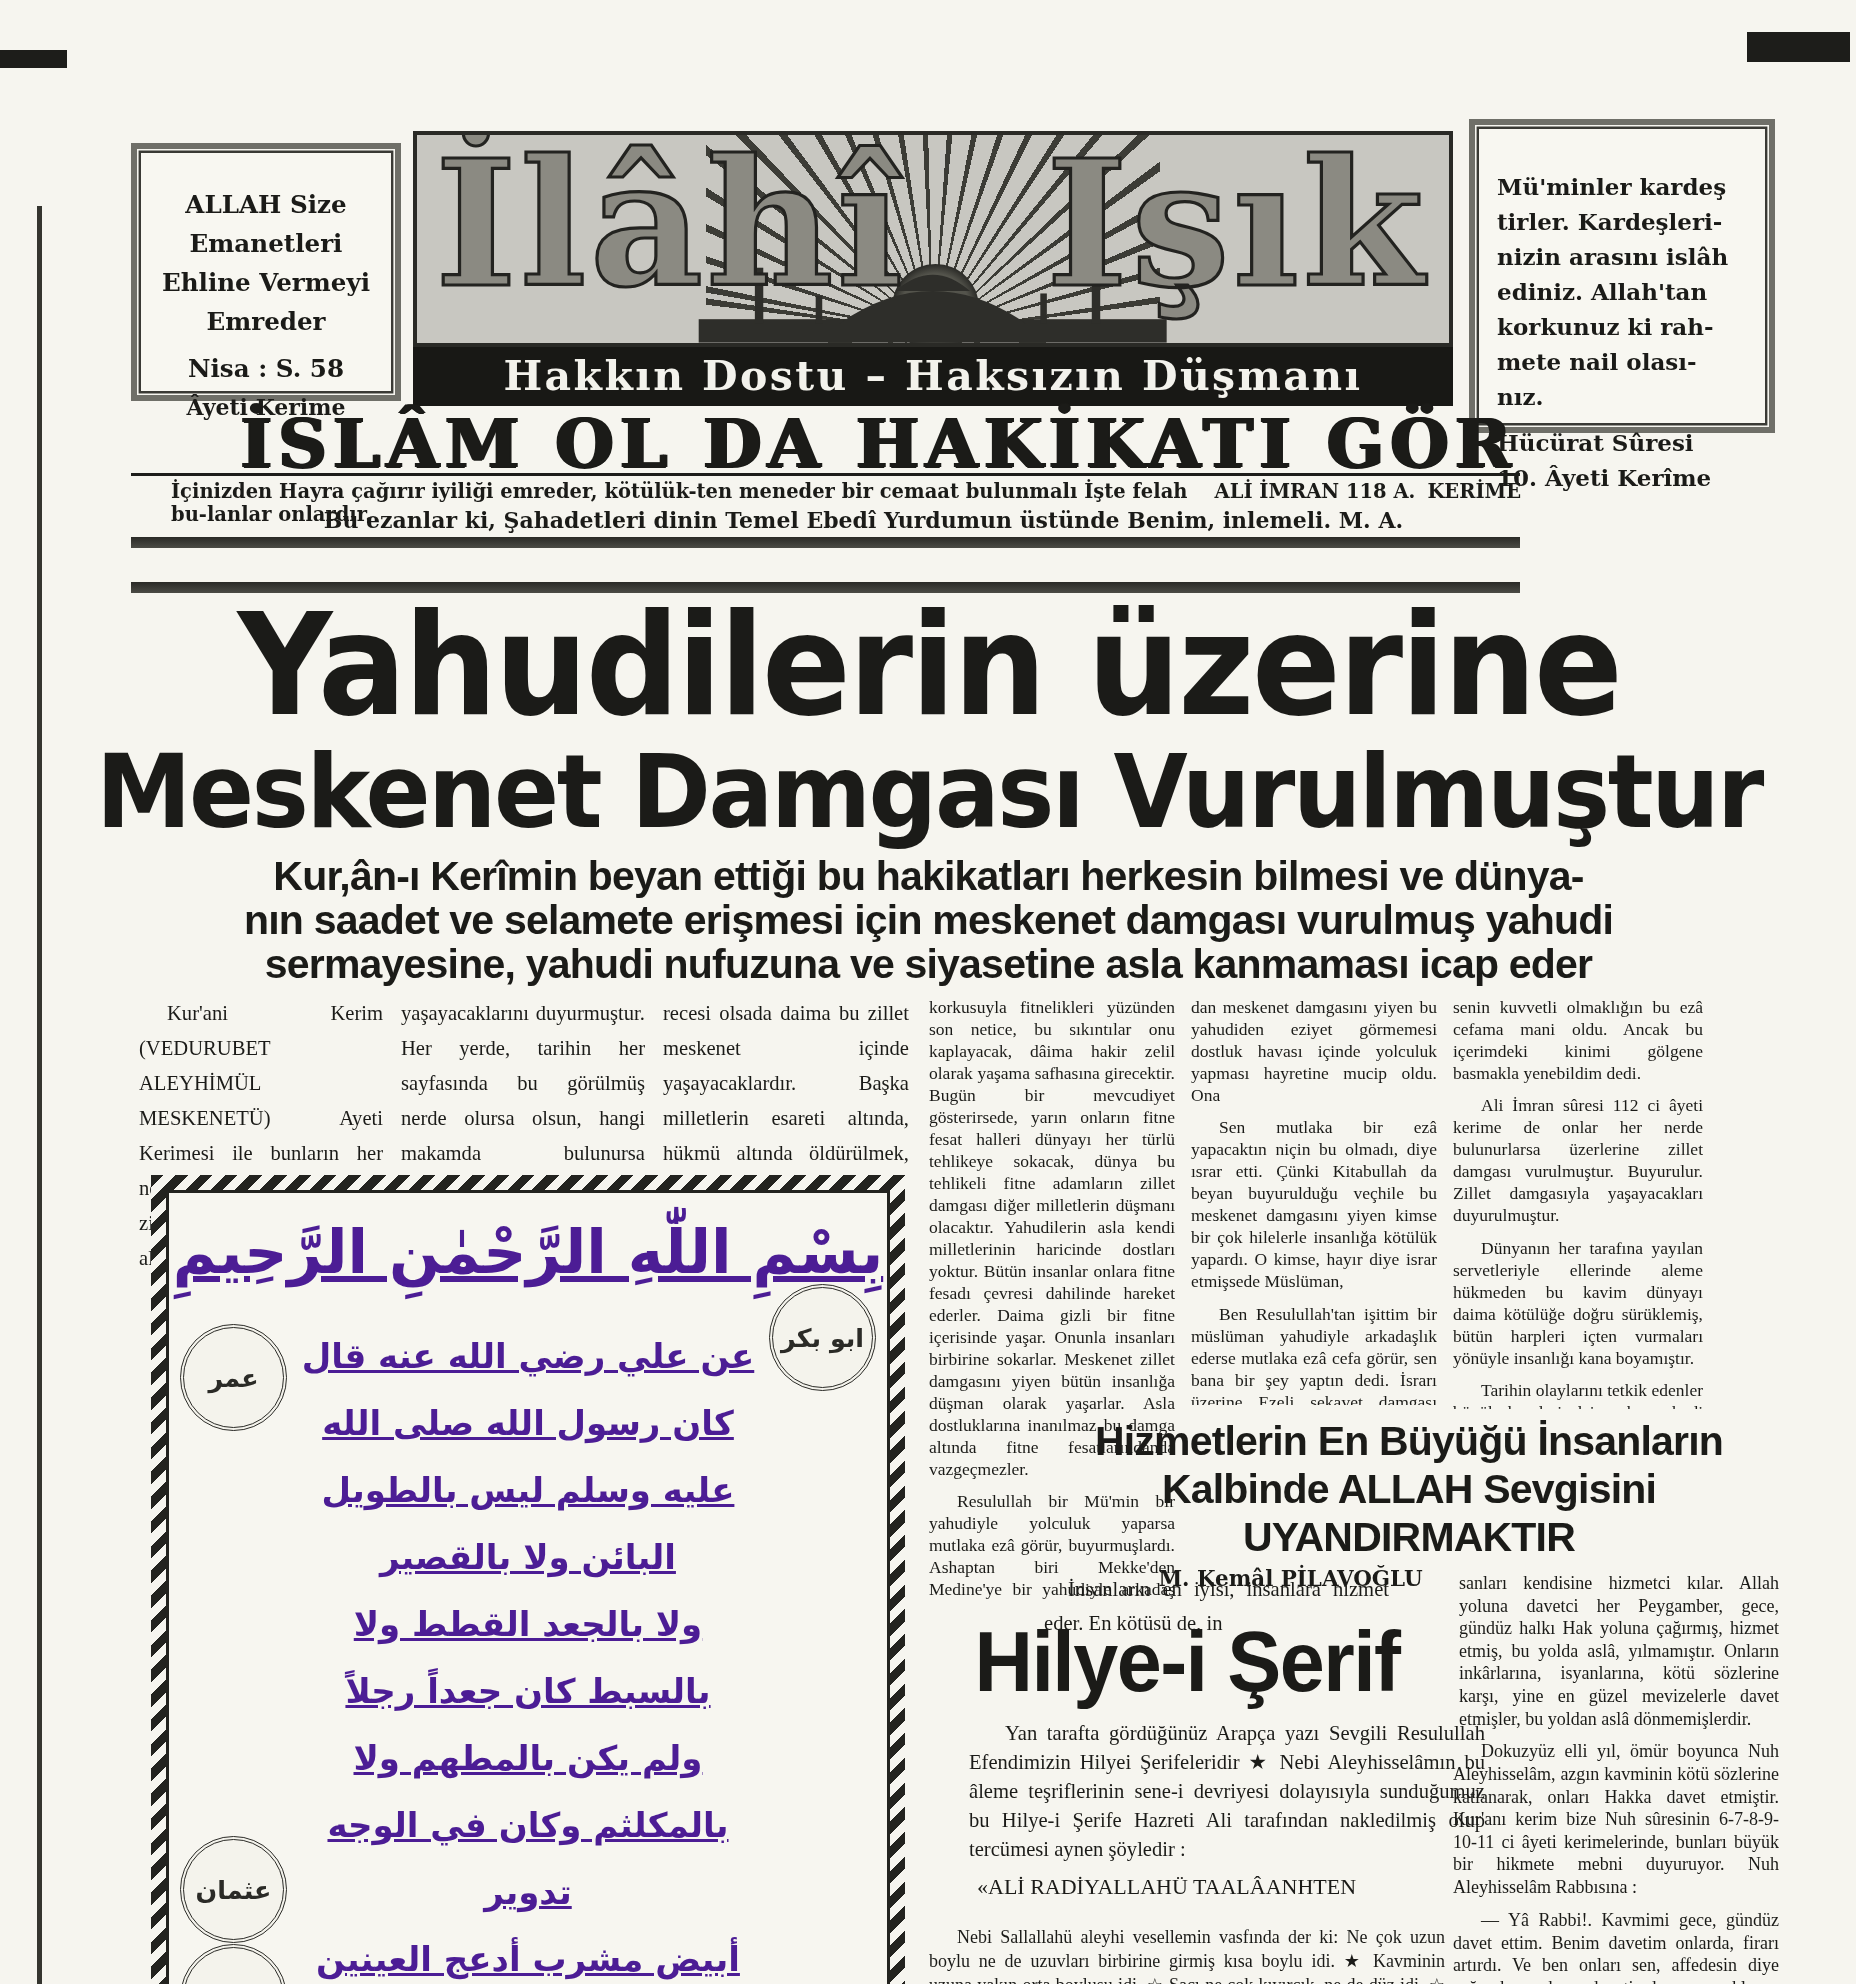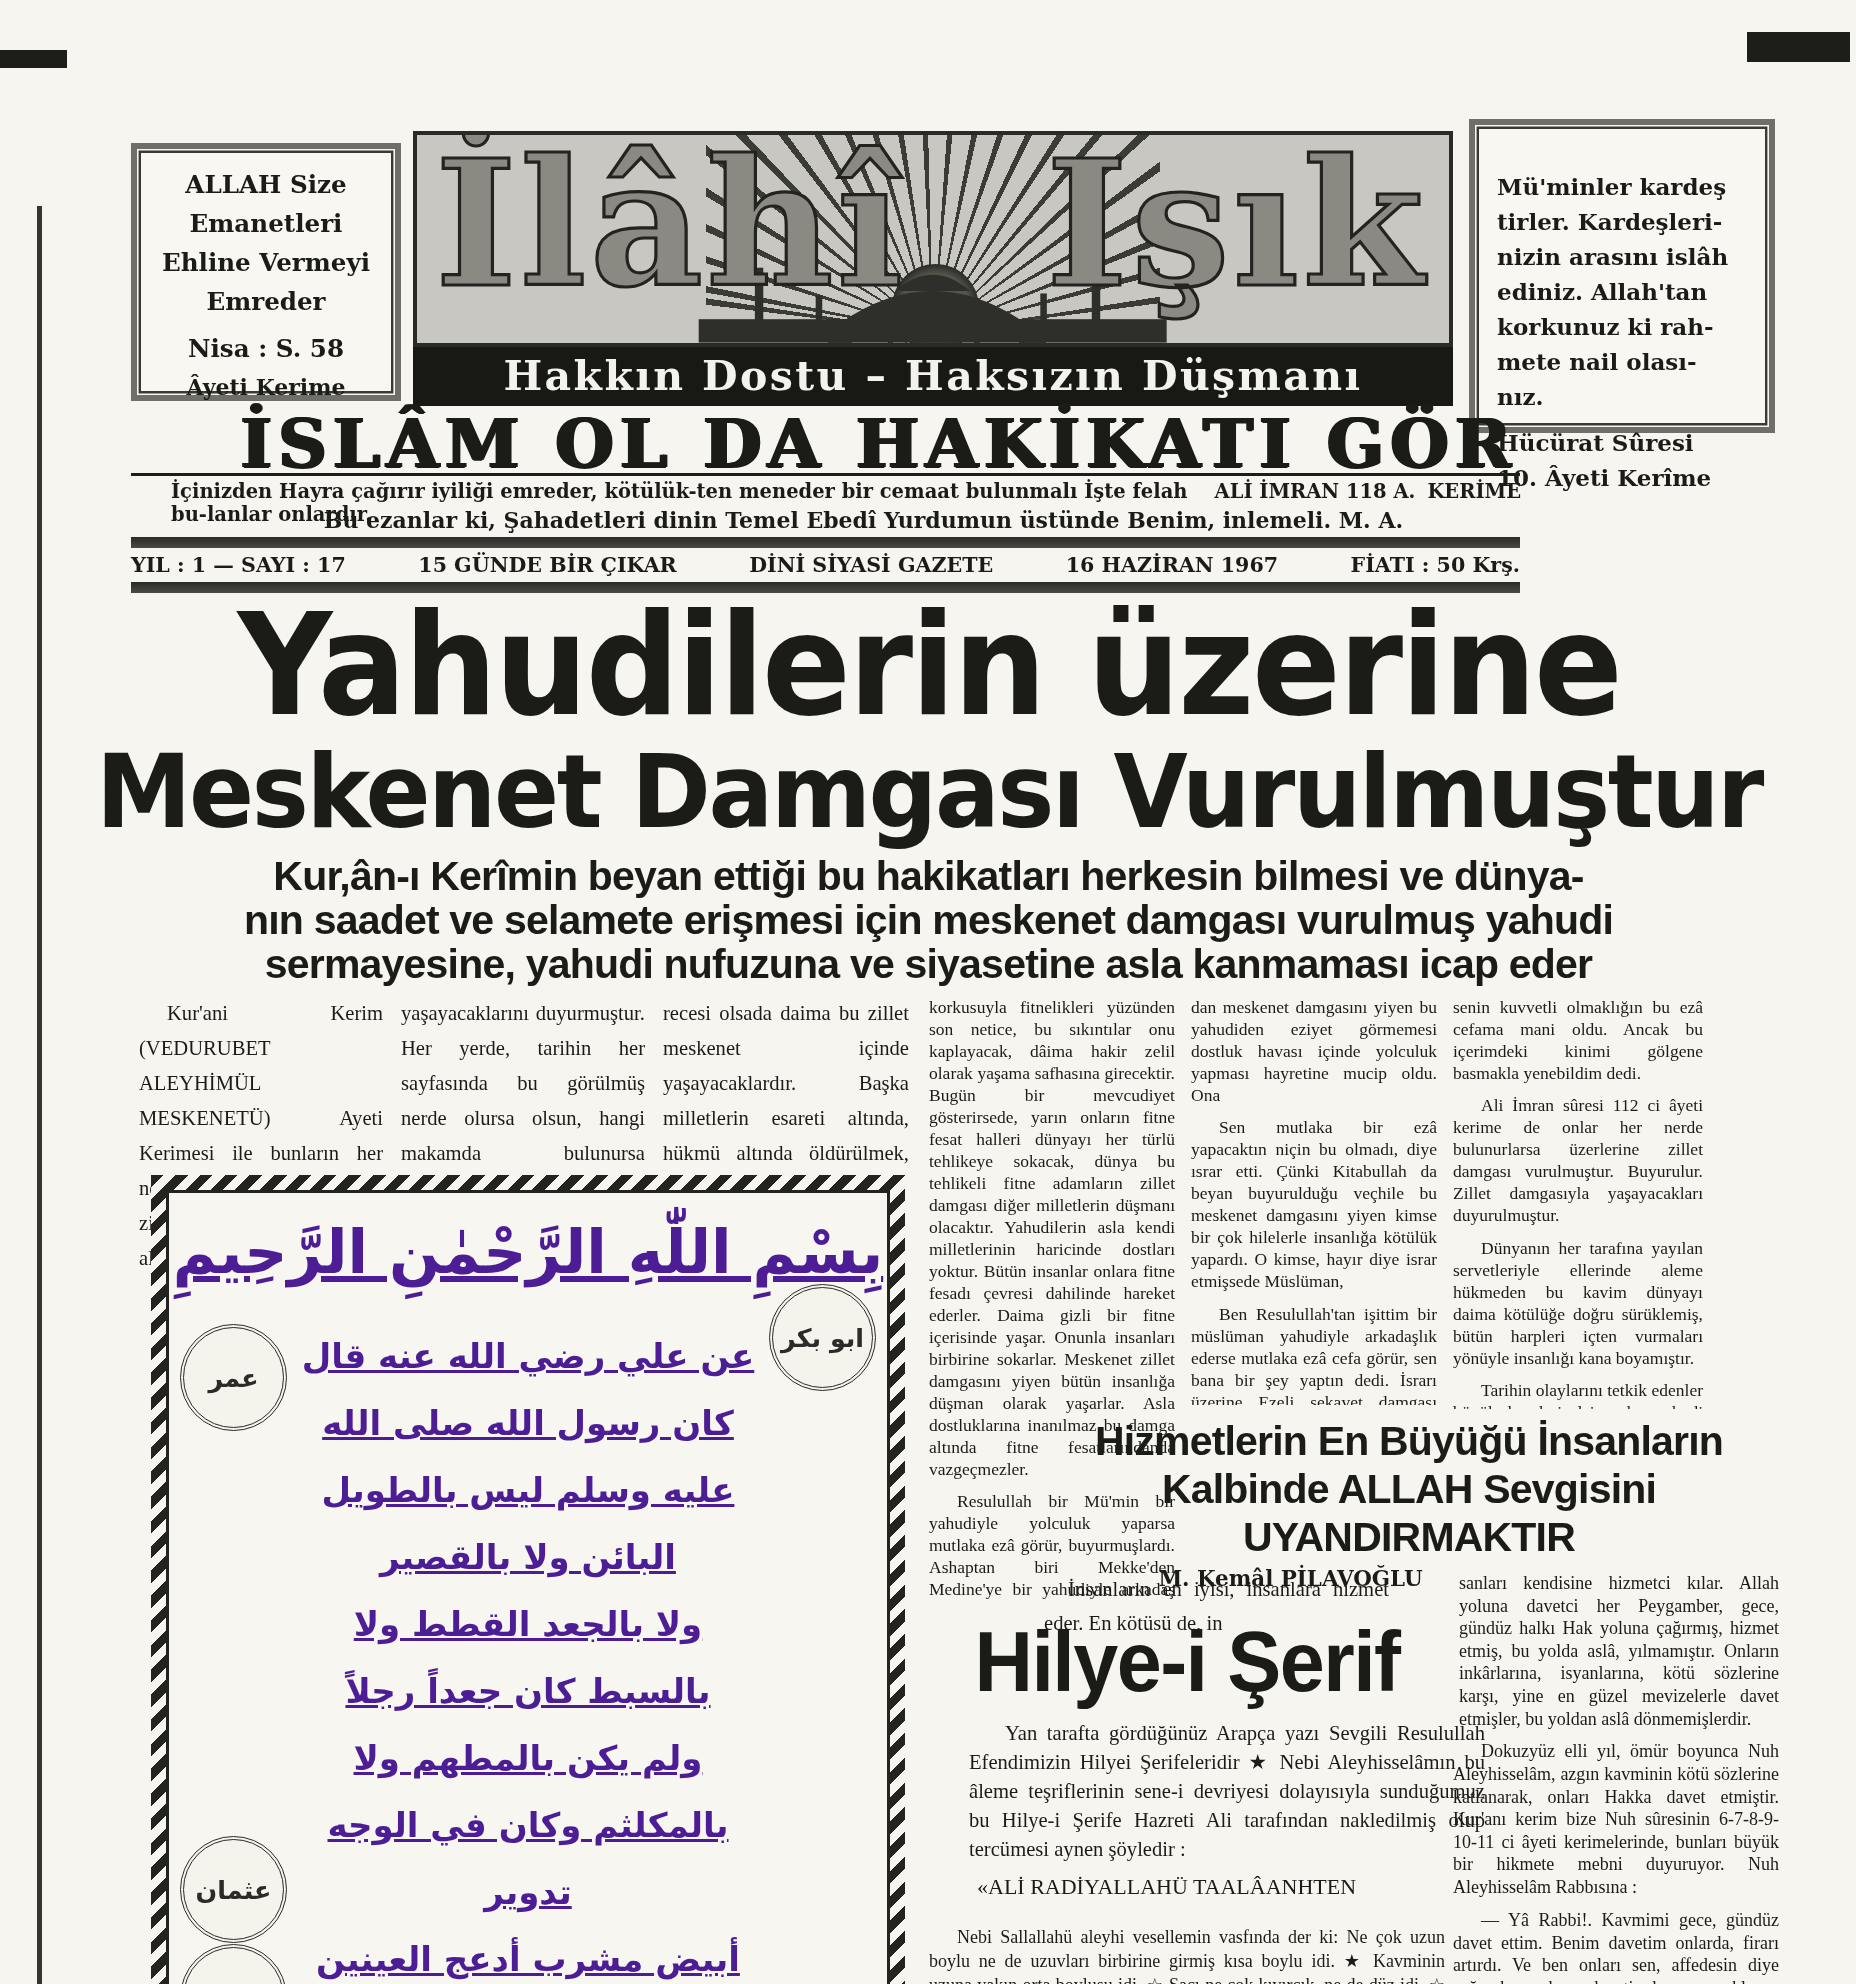--- a/index.html
+++ b/index.html
@@ -30,21 +30,21 @@
 </style>
 </head>
 <body>
 
 <div id="paper">
 
   <div class="abs rule" style="left:0;top:125;width:67px;height:18px;top:50px;"></div>
   <div class="abs rule" style="left:1747px;top:32px;width:103px;height:30px;"></div>
   <div class="abs" style="left:37px;top:206px;width:4.8px;height:2263px;background:#35352f;"></div>
 
-  <div class="abs vbox ctr" style="left:131px;top:143px;width:270px;height:258px;padding:16px 8px;box-sizing:border-box;">
+  <div class="abs vbox ctr" style="left:131px;top:143px;width:270px;height:258px;padding:36px 8px;box-sizing:border-box;">
     <div class="serifb" style="font-size:24.6px;line-height:39px;">
       <div>ALLAH Size</div>
       <div>Emanetleri</div>
       <div>Ehline Vermeyi</div>
       <div>Emreder</div>
       <div style="margin-top:8px;">Nisa : S. 58</div>
       <div style="font-size:22px;">Âyeti Kerime</div>
     </div>
   </div>
 
@@ -90,27 +90,20 @@
   <div class="abs rule" style="left:131px;top:473px;width:1389px;height:3.2px;"></div>
 
   <div class="abs serifb" style="left:171px;top:480px;width:1350px;font-size:19.5px;display:flex;gap:12px;">
     <span>İçinizden Hayra çağırır iyiliği emreder, kötülük-ten meneder bir cemaat bulunmalı İşte felah bu-lanlar onlardır.</span>
     <span style="white-space:nowrap;">ALİ İMRAN 118 A.</span>
     <span style="white-space:nowrap;">KERİME</span>
   </div>
   <div class="abs ctr serifb" style="left:278px;top:507px;width:1171px;font-size:22px;">Bu ezanlar ki, Şahadetleri dinin Temel Ebedî Yurdumun üstünde Benim, inlemeli. M. A.</div>
 
   <div class="abs grayrule" style="left:131px;top:537px;width:1389px;height:11px;"></div>
-  <div class="abs serifb" style="left:131px;top:553px;width:1389px;font-size:20.6px;display:flex;justify-content:space-between;">
-    <span>YIL : 1 — SAYI : 17</span>
-    <span>15 GÜNDE BİR ÇIKAR</span>
-    <span>DİNİ SİYASİ GAZETE</span>
-    <span>16 HAZİRAN 1967</span>
-    <span>FİATI : 50 Krş.</span>
-  </div>
   <div class="abs grayrule" style="left:131px;top:582px;width:1389px;height:11px;"></div>
 
   <div class="abs ctr dv hl" style="left:66px;top:597px;width:1726px;font-size:131px;line-height:135px;transform:scaleY(1.08);">Yahudilerin üzerine</div>
   <div class="abs ctr dv hl" style="left:66px;top:742px;width:1726px;font-size:96px;line-height:101px;transform:scaleY(1.05);">Meskenet Damgası Vurulmuştur</div>
   <div class="abs ctr sans" style="left:95px;top:854px;width:1667px;font-size:41px;line-height:44px;font-weight:900;letter-spacing:-0.8px;">
     <div>Kur,ân-ı Kerîmin beyan ettiği bu hakikatları herkesin bilmesi ve dünya-</div>
     <div>nın saadet ve selamete erişmesi için meskenet damgası vurulmuş yahudi</div>
     <div>sermayesine, yahudi nufuzuna ve siyasetine asla kanmaması icap eder</div>
   </div>
 

